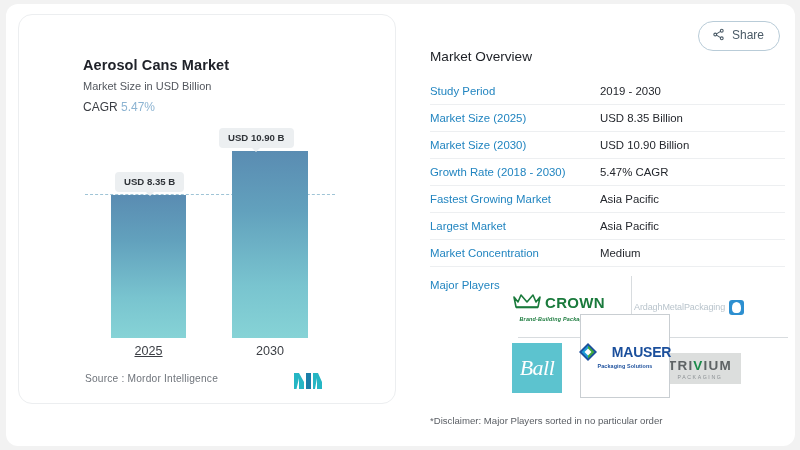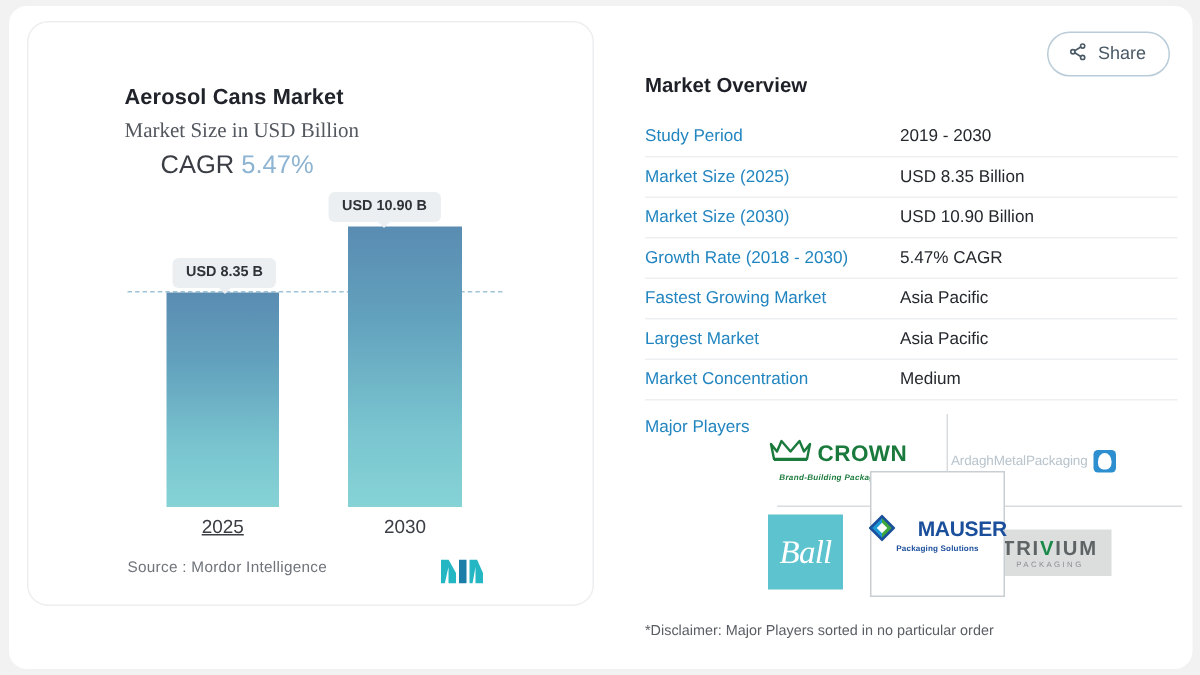--- a/index.html
+++ b/index.html
@@ -26,25 +26,25 @@
     border: 1px solid #eceef0;
     border-radius: 14px;
   }
   .chart-title {
     position: absolute; left: 64px; top: 42px;
     font-size: 14.5px; font-weight: bold; color: #20232a;
     letter-spacing: .1px;
   }
   .chart-sub {
     position: absolute; left: 64px; top: 65px;
-    font-size: 14px; color: #53575e; font-family: Liberation Serif, serif;
+    font-size: 11px; color: #53575e;
   }
   .chart-cagr {
     position: absolute; left: 64px; top: 85px;
-    font-size: 17px; color: #3a3d43; margin-left: 24px;
+    font-size: 12px; color: #3a3d43;
   }
   .chart-cagr .val { color: #8db4d2; }
 
   .plot { position: absolute; left: 0; top: 0; width: 378px; height: 390px; }
   .dashline {
     position: absolute; left: 66px; top: 179px; width: 250px; height: 0;
     border-top: 1px dashed #9fc4d6;
   }
   .bar {
     position: absolute;
@@ -94,21 +94,21 @@
     background: #ffffff;
     font-size: 12px; color: #4a5a66;
     cursor: pointer;
   }
 
   
   .overview {
     position: absolute; left: 424px; top: 45px; width: 355px;
   }
   .ov-title {
-    font-size: 13.6px; font-weight: bold; color: #1d2026;
+    font-size: 13.6px; font-weight: normal; color: #1d2026;
     margin-bottom: 14px;
   }
   .ov-row {
     display: flex; align-items: center;
     height: 27px;
     border-bottom: 1px solid #edeff1;
   }
   .ov-row:last-child { border-bottom: none; }
   .ov-key {
     width: 170px; flex: none;

